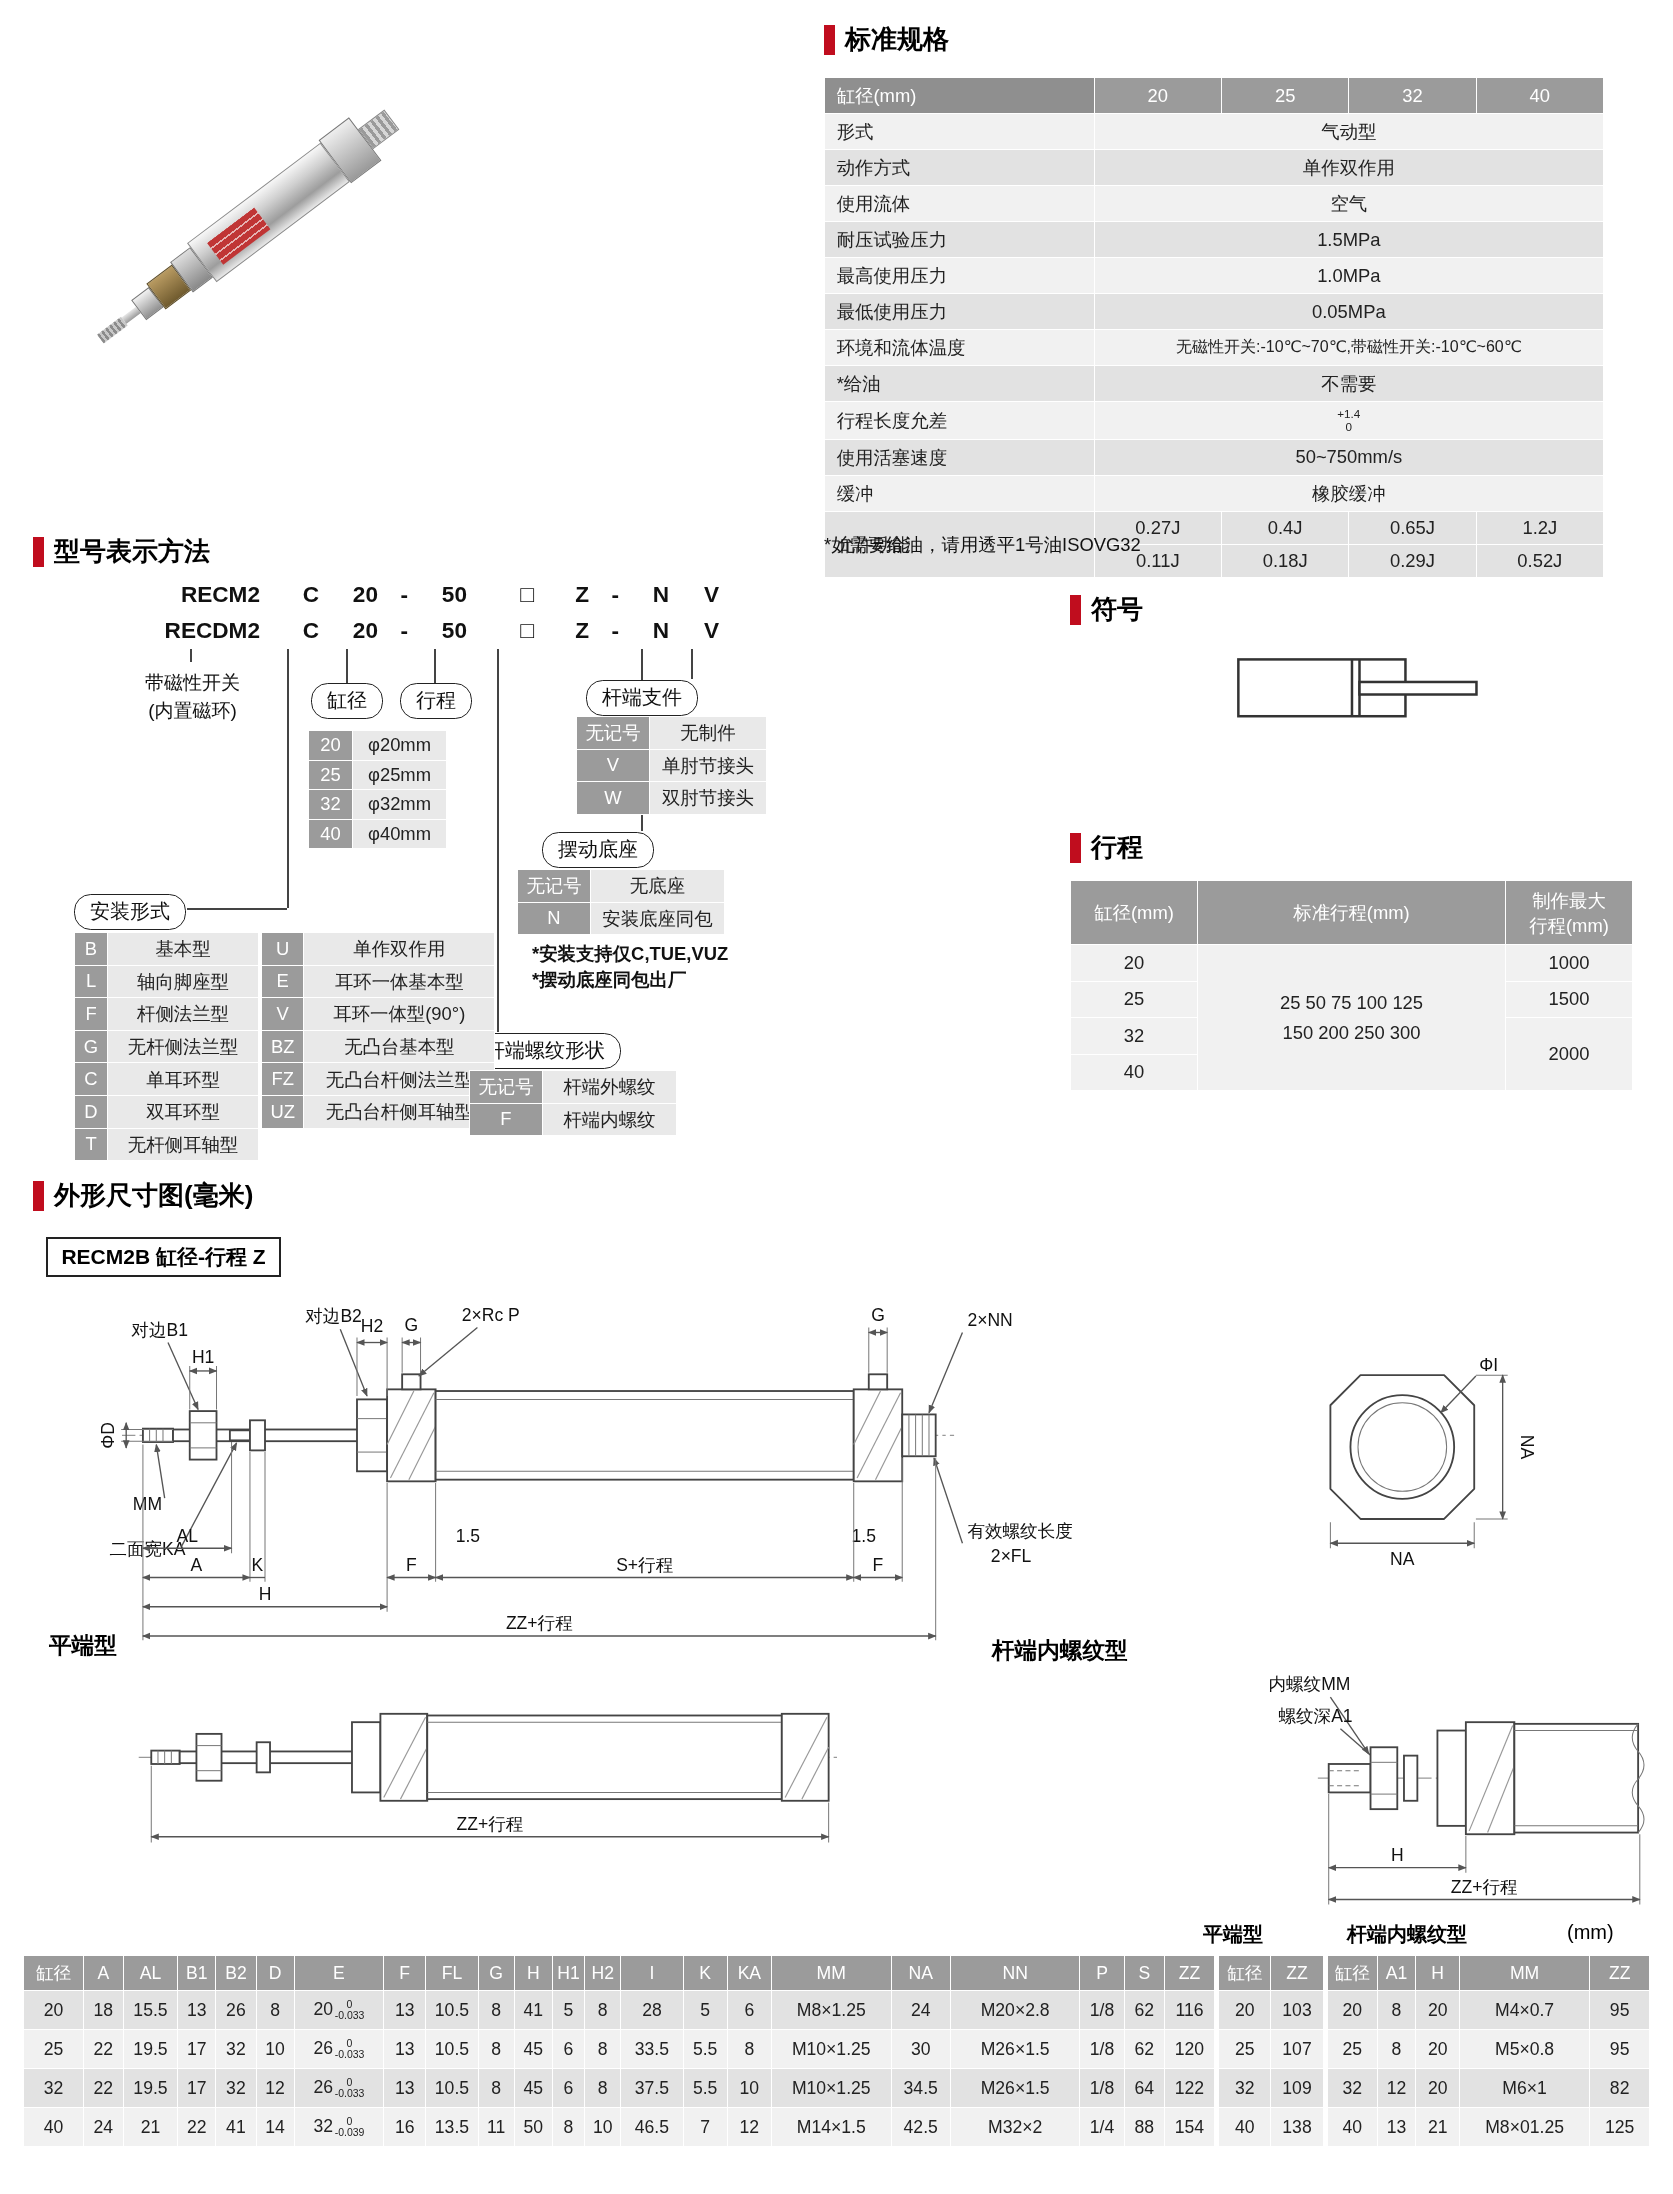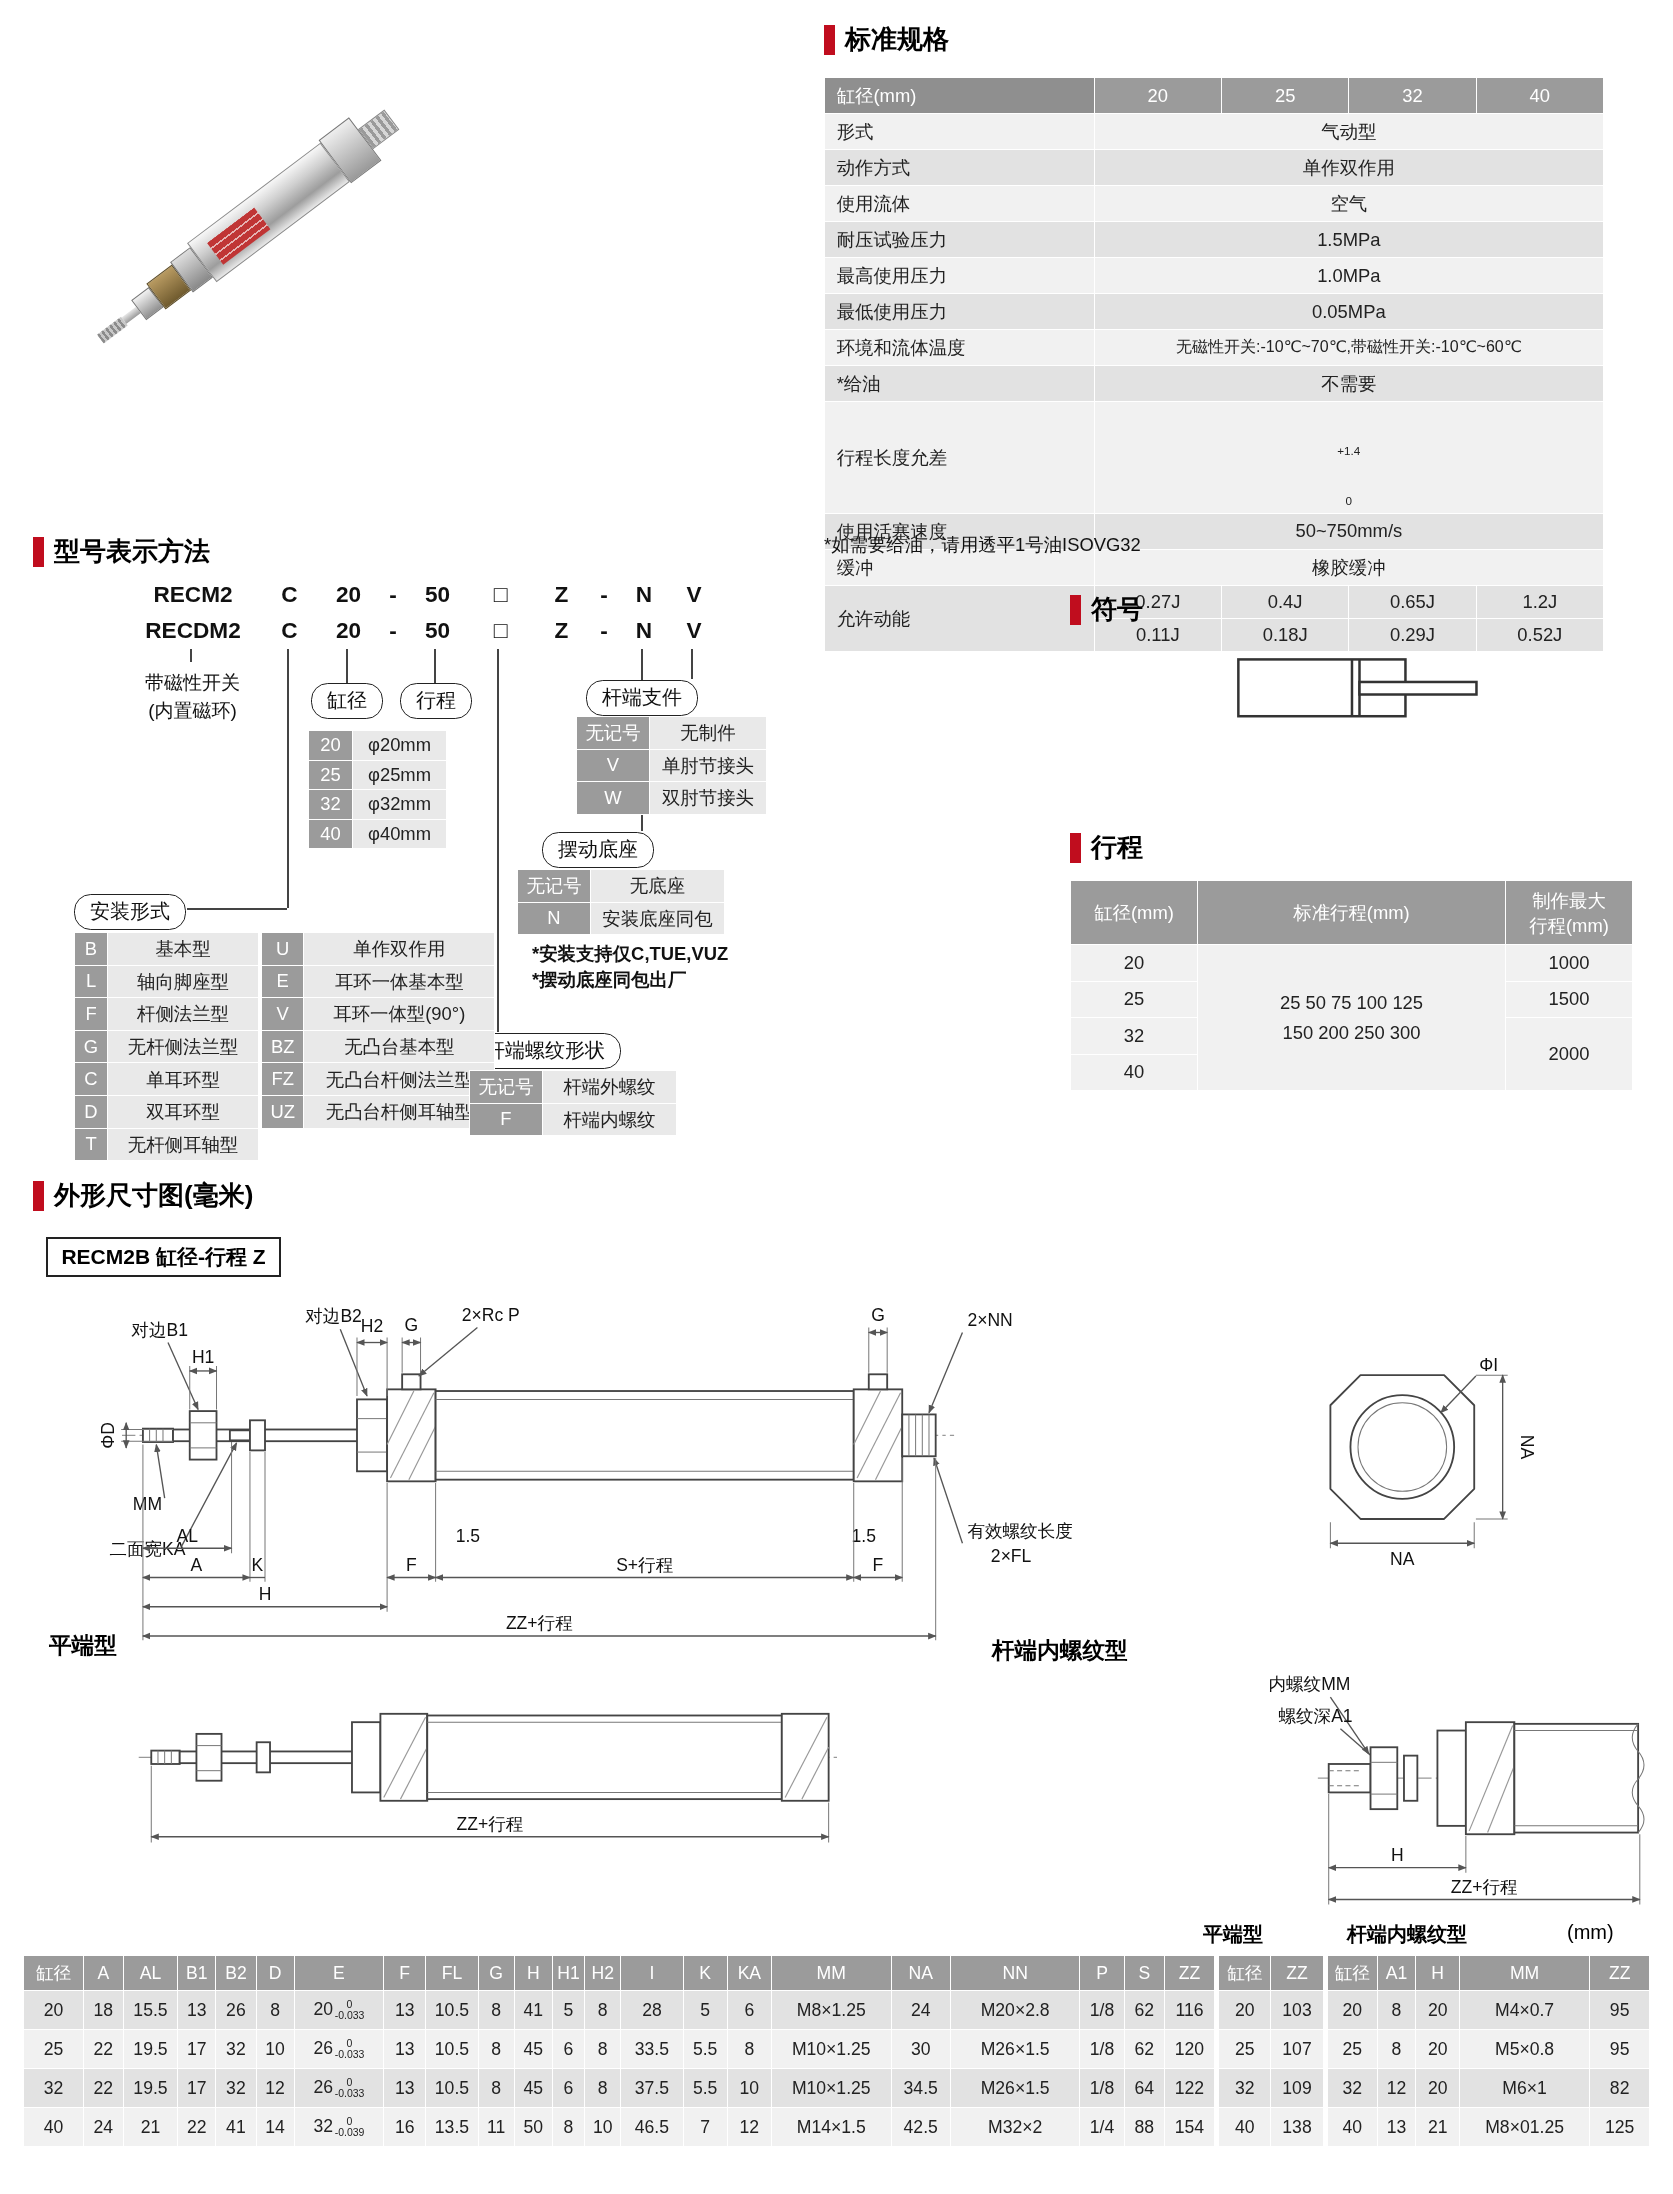--- a/index.html
+++ b/index.html
@@ -12,24 +12,24 @@
 .note{position:absolute;font-size:18.4px;color:#111;}
 .b600{font-weight:600;}
 
 .spec-table{position:absolute;left:824px;top:77px;border-collapse:collapse;font-size:18.4px;text-align:center;table-layout:fixed;width:780px;}
 .spec-table td{border:1.7px solid #fff;padding:5px 3.3px;background:var(--row-light);color:#222;}
 .spec-table tr.head td{background:var(--header-bg);color:#fff;}
 .spec-table tr.head td.lbl{background:#8f8f8f;}
 .spec-table td.lbl{text-align:left;padding-left:11.7px;}
 .spec-table tr.dark td{background:var(--row-dark);}
 .tolstack{display:inline-flex;flex-direction:column;font-size:11.7px;line-height:1.15;vertical-align:middle;}
-.tolstack i{font-style:normal;margin-top:37px;}
+.tolstack i{font-style:normal;}
 
 .code-row{position:absolute;left:126px;display:flex;font-size:22.6px;font-weight:600;color:#111;}
-.code-row b{font-weight:600;display:block;text-align:center;}
+.code-row b{font-weight:600;display:block;text-align:right;}
 .vline{position:absolute;width:1.7px;background:#444;}
 .hline{position:absolute;height:1.7px;background:#444;}
 .obox{position:absolute;border:1.7px solid #222;border-radius:16.7px;padding:3.3px 15px;font-size:20px;color:#111;background:#fff;white-space:nowrap;}
 .mini{position:absolute;border-collapse:collapse;font-size:18.4px;}
 .mini td{border:1.7px solid #fff;padding:3.3px 8.4px;text-align:center;}
 .mini td.code{background:var(--code-bg);color:#fff;}
 .mini td.val{background:var(--cell-bg);color:#222;}
 .mini.leftlab td.val{text-align:center;}
 .magtext{position:absolute;left:117px;top:669px;width:151px;text-align:center;font-size:19px;color:#111;line-height:1.45;}
 

